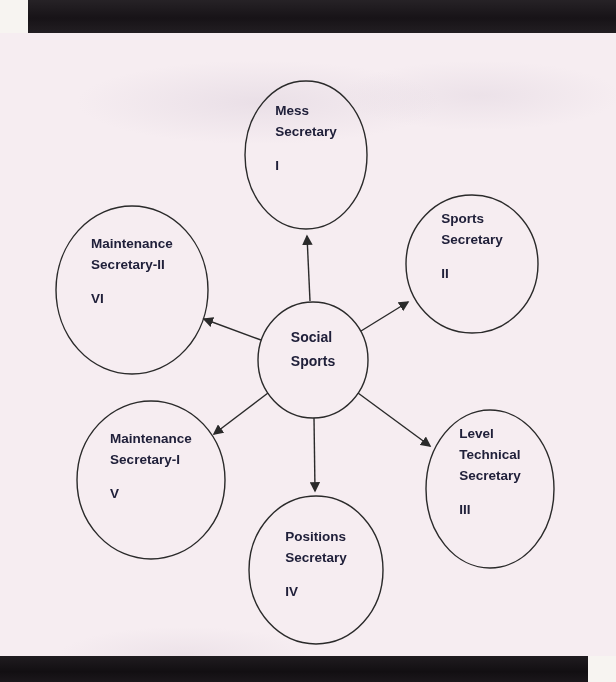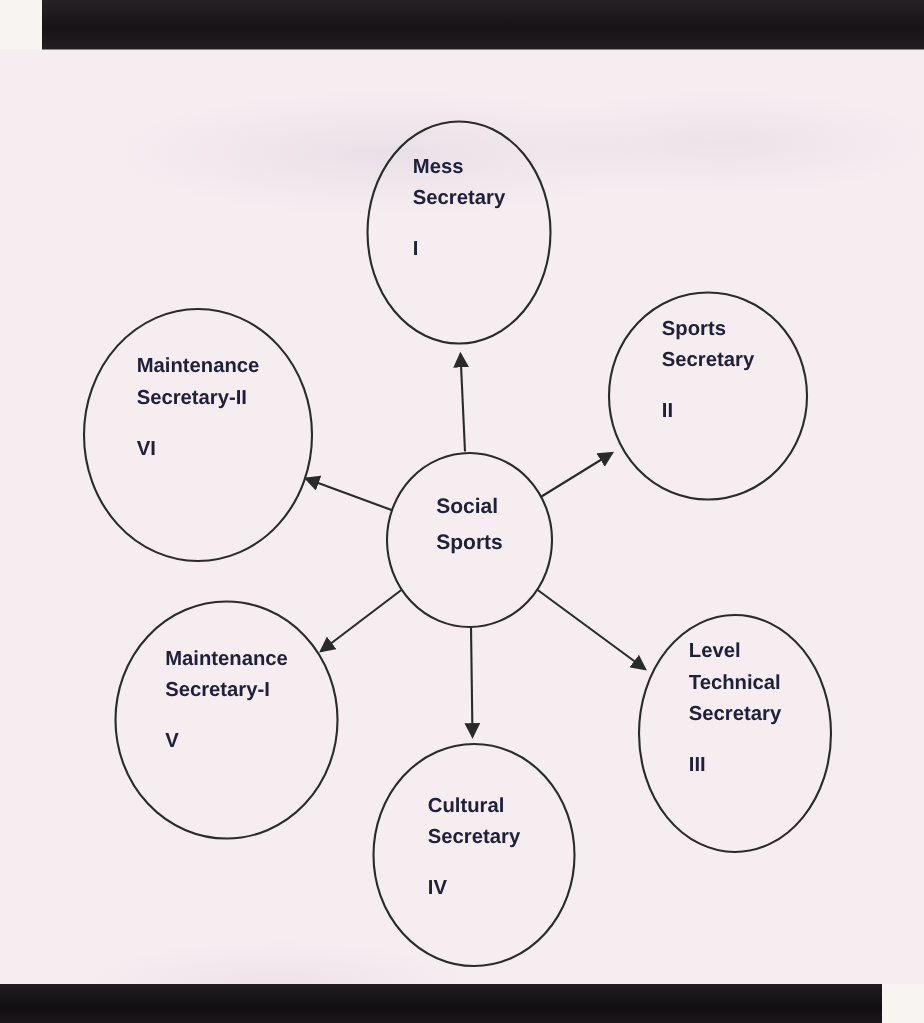--- a/index.html
+++ b/index.html
@@ -103,21 +103,21 @@
   </div>
 
   <div class="node-label" style="left:490px; top:423px;">
     <span>Level</span>
     <span>Technical</span>
     <span>Secretary</span>
     <span class="numeral">III</span>
   </div>
 
   <div class="node-label" style="left:316px; top:526px;">
-    <span>Cultural</span>
+    <span>Positions</span>
     <span>Secretary</span>
     <span class="numeral">IV</span>
   </div>
 
   <div class="node-label" style="left:151px; top:428px;">
     <span>Maintenance</span>
     <span>Secretary-I</span>
     <span class="numeral">V</span>
   </div>
 

